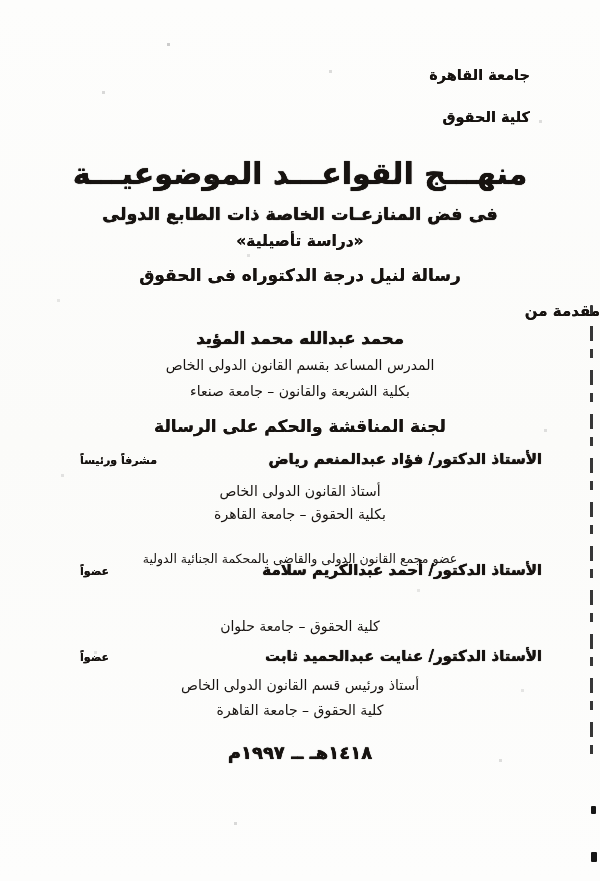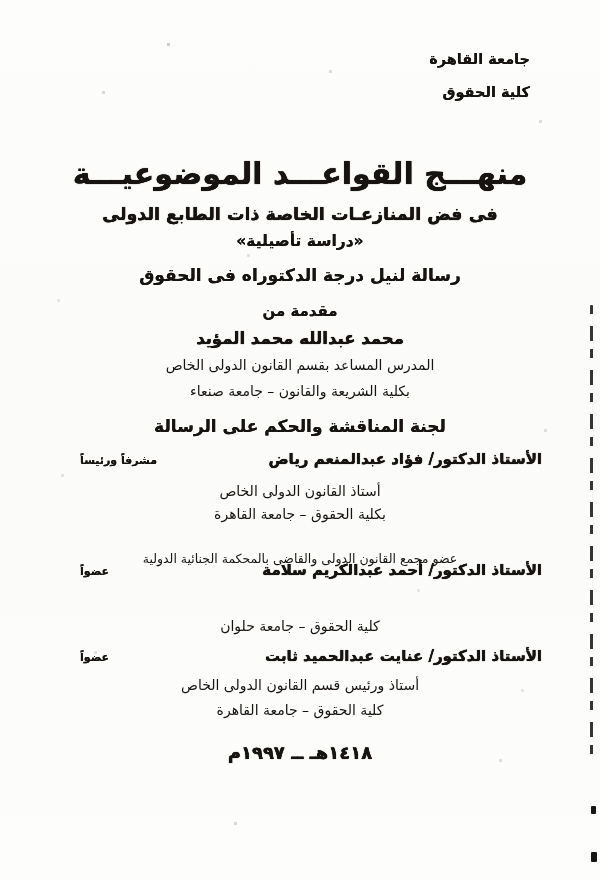--- a/index.html
+++ b/index.html
@@ -19,31 +19,31 @@
   .line {
     position: absolute;
     left: 0; right: 0;
     text-align: center;
     white-space: nowrap;
   }
   .bold { font-weight: bold; text-shadow: 0 0 0.5px currentColor; }
   .heavy { font-weight: bold; text-shadow: 0 0 0.9px currentColor, 0 0 0.4px currentColor; }
 
   .header-block {
-    position: absolute; top: 52px; right: 70px;
+    position: absolute; top: 68px; right: 70px;
     text-align: right; line-height: 1.0;
   }
   .header-block .hline { font-size: 14.5px; }
-  .header-block .hline + .hline { margin-top: 18px; }
+  .header-block .hline + .hline { margin-top: 27px; }
 
   .main-title   { top: 156px; font-size: 30px; letter-spacing: 0.5px; }
   .subtitle     { top: 204px; font-size: 17.5px; }
   .study-type   { top: 232px; font-size: 15.5px; }
   .degree-line  { top: 265px; font-size: 17px; }
-  .submitted-by { top: 302px; font-size: 15px; }
+  .submitted-by { top: 302px; font-size: 15px; text-align: right; }
   .author-name  { top: 329px; font-size: 16.5px; }
   .author-title { top: 357px; font-size: 14px; }
   .author-fac   { top: 383px; font-size: 14px; }
   .committee-heading { top: 416px; font-size: 17px; }
 
   .member-row {
     position: absolute; left: 0; right: 0;
     display: flex; align-items: baseline; justify-content: space-between;
     padding-right: 58px; padding-left: 80px;
     box-sizing: border-box;

